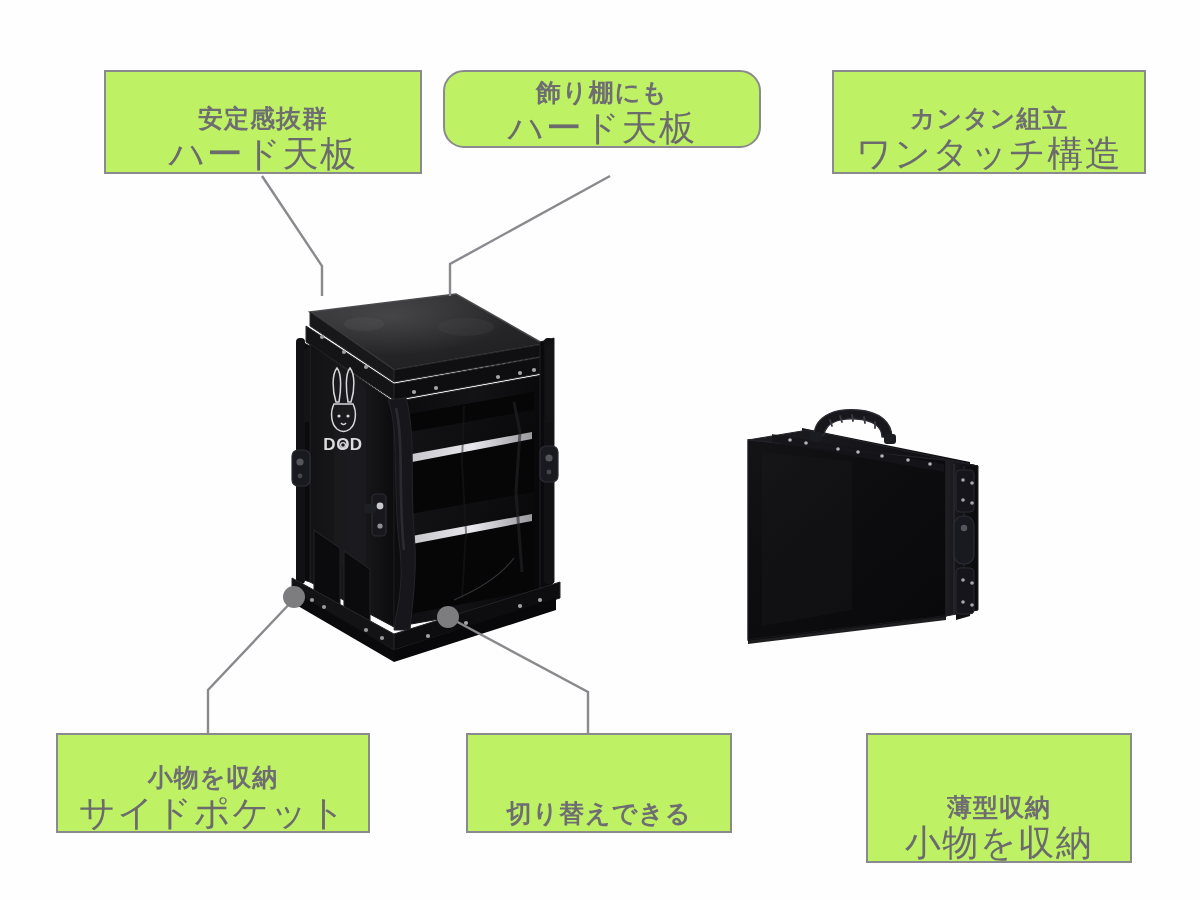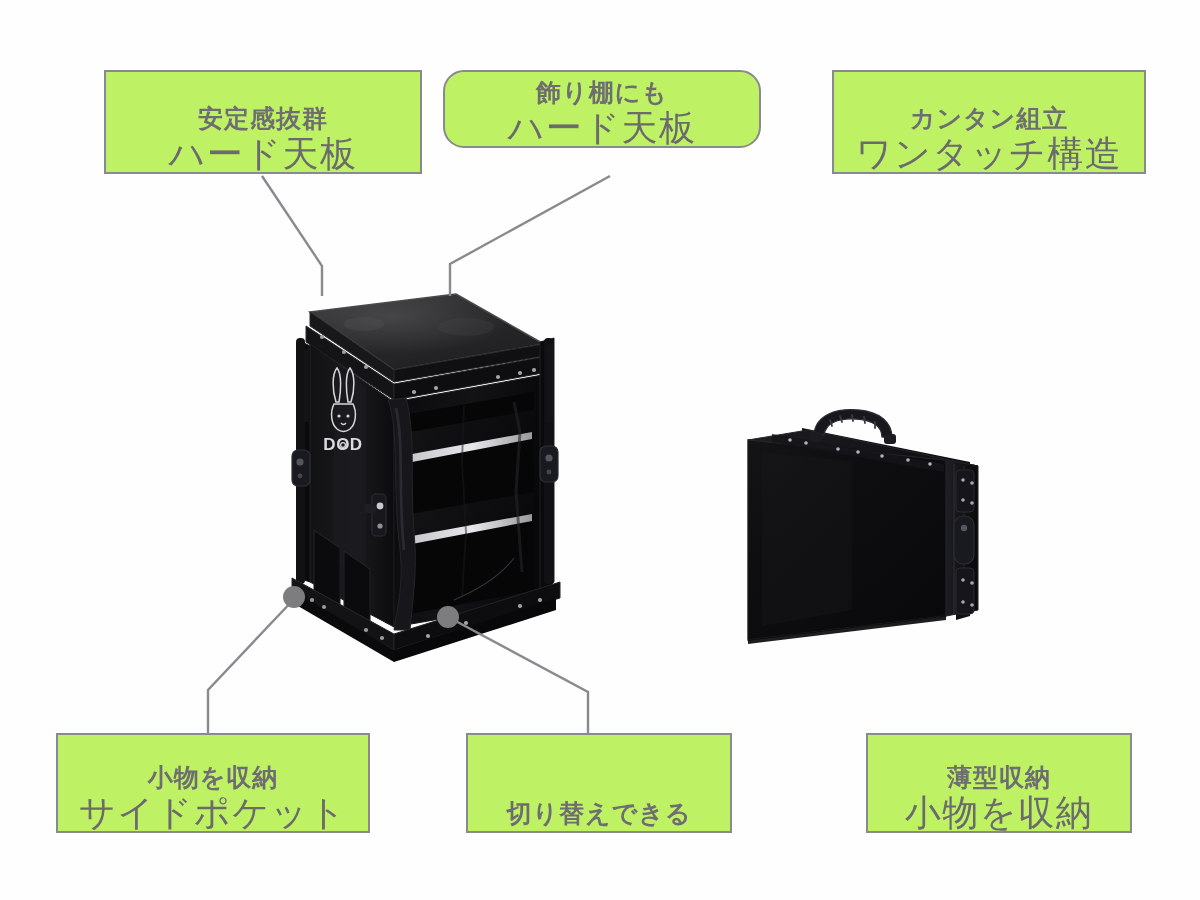--- a/index.html
+++ b/index.html
@@ -47,21 +47,21 @@
     letter-spacing: 1.5px;
     white-space: nowrap;
   }
 
   
   #callout-hard-top-left   { left: 104px; top: 70px;  width: 318px; height: 104px; }
   #callout-hard-top-shelf  { left: 443px; top: 70px;  width: 318px; height: 78px; border-radius: 21px; }
   #callout-one-touch       { left: 832px; top: 70px;  width: 314px; height: 104px; }
   #callout-side-pocket     { left: 56px;  top: 733px; width: 314px; height: 100px; }
   #callout-shelf-adjust    { left: 466px; top: 733px; width: 266px; height: 100px; }
-  #callout-compact         { left: 866px; top: 733px; width: 266px; height: 100px; }
+  #callout-compact         { left: 866px; top: 733px; width: 266px; height: 130px; }
 
   
   #leader-lines {
     position: absolute;
     left: 0; top: 0;
     width: 1200px;
     height: 900px;
     z-index: 5;
     pointer-events: none;
   }

